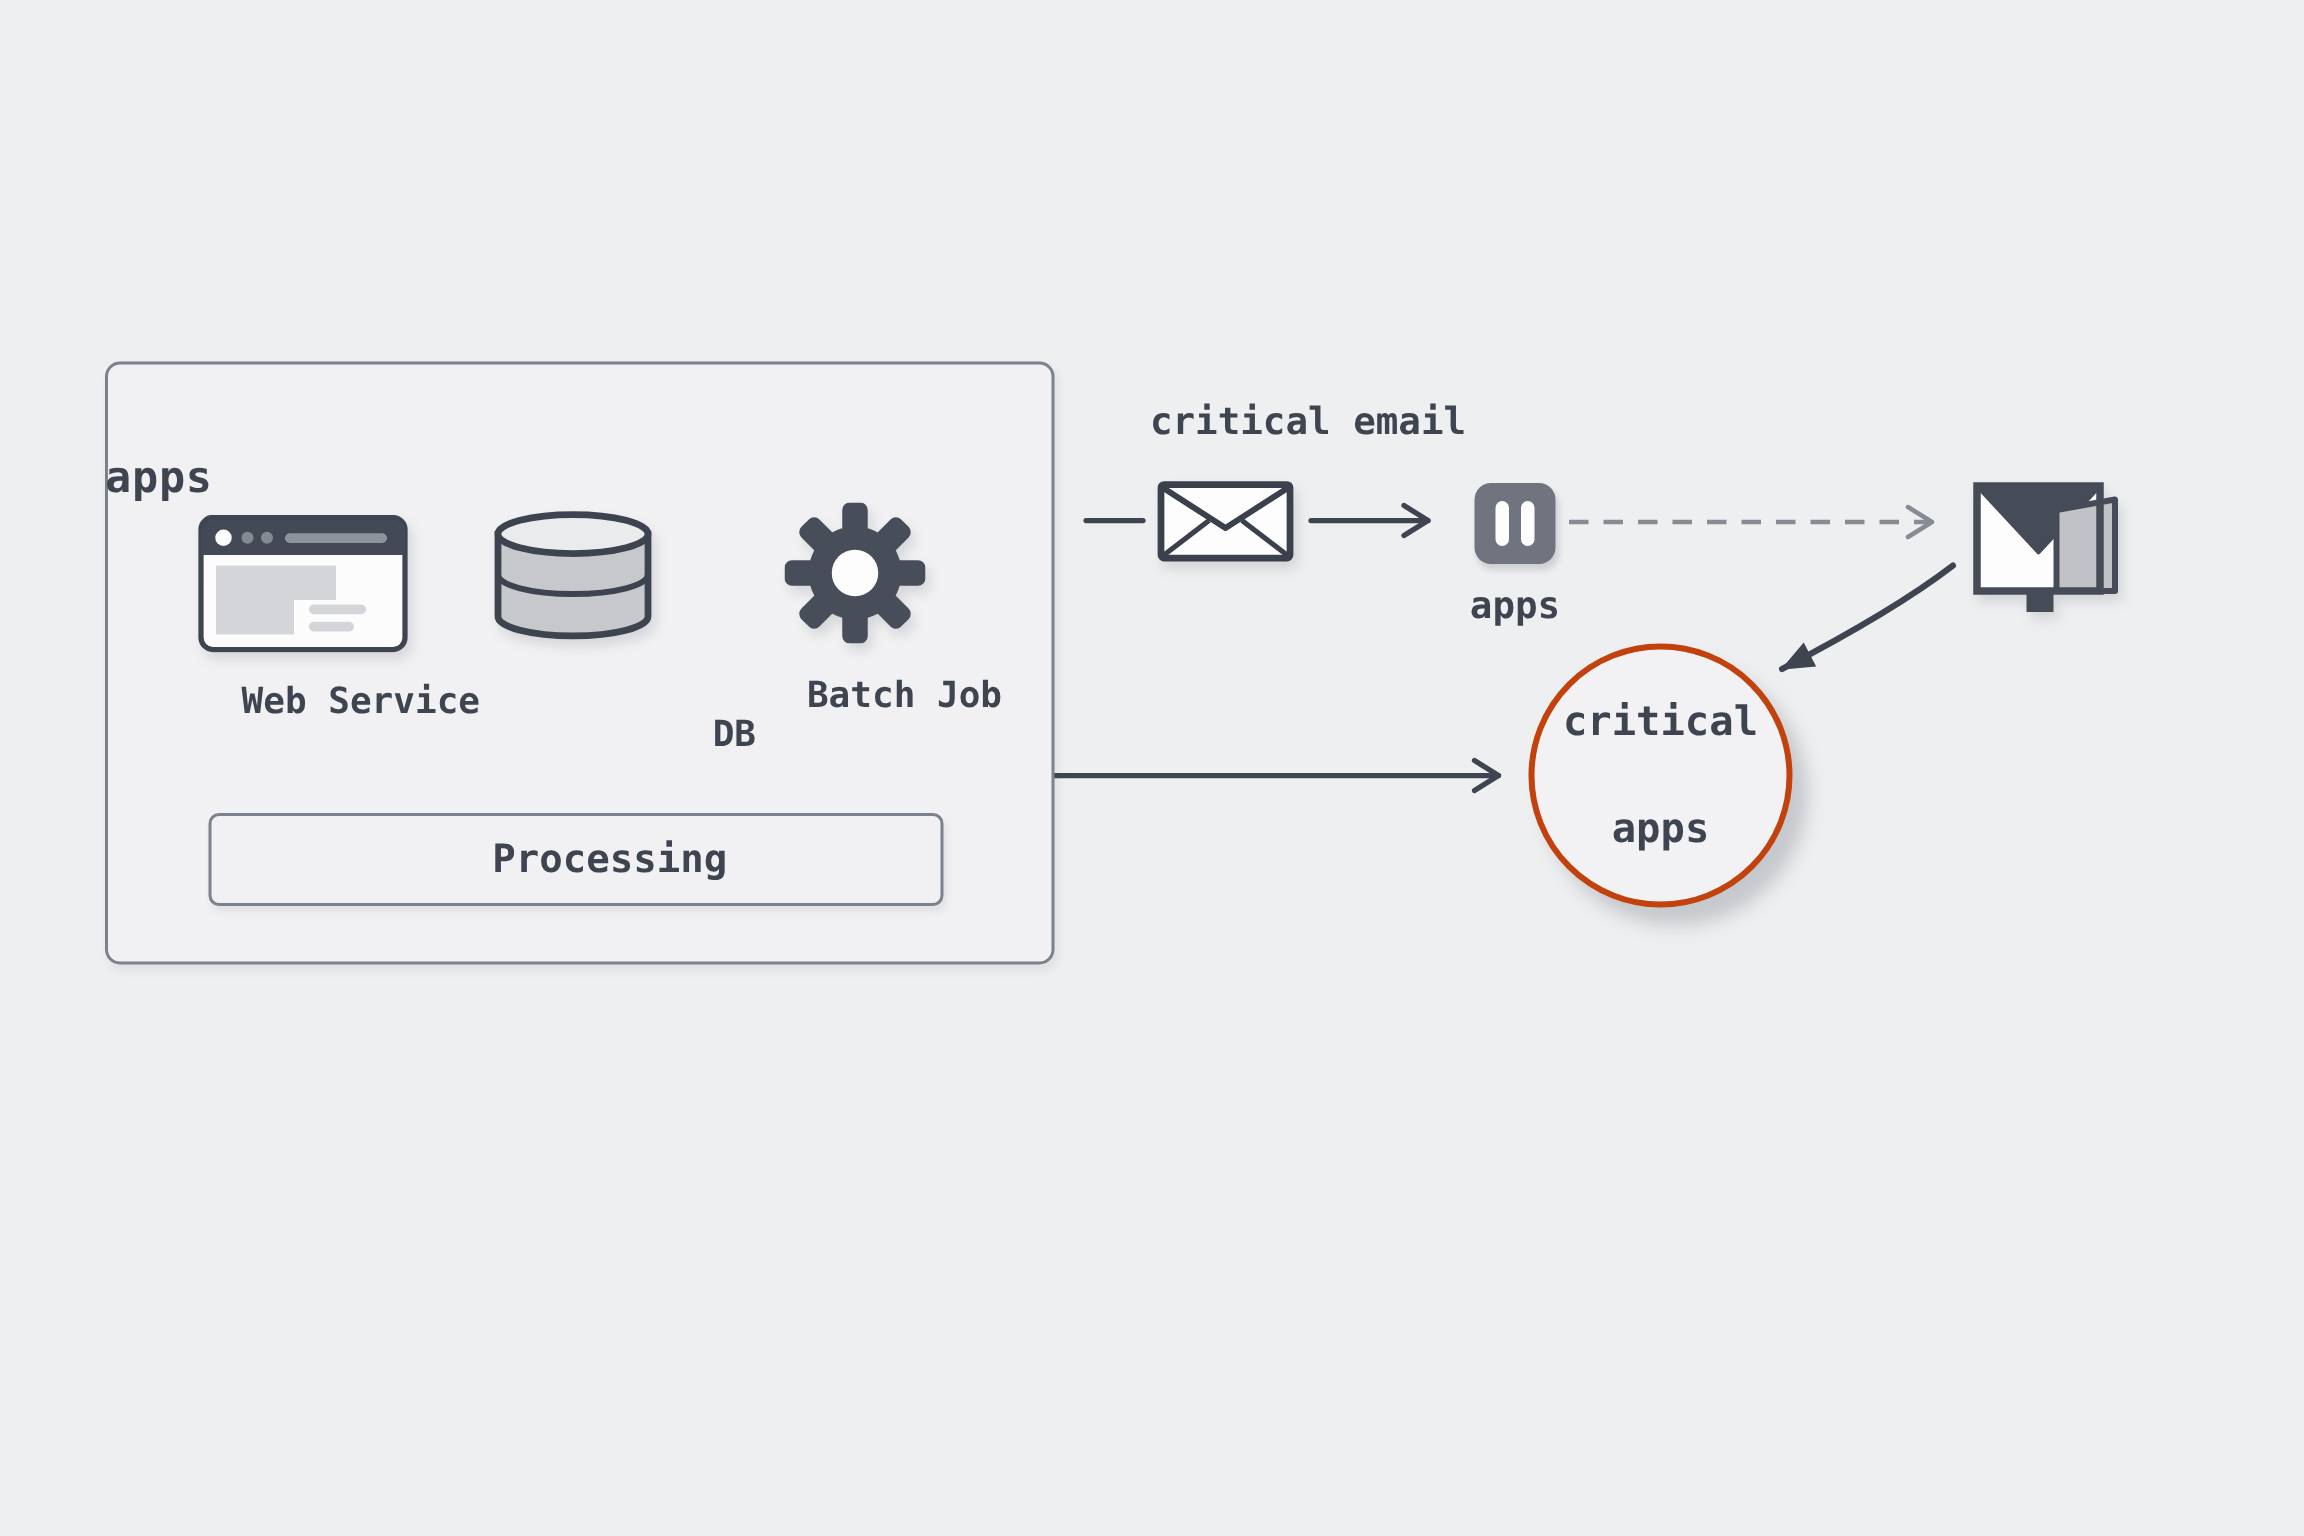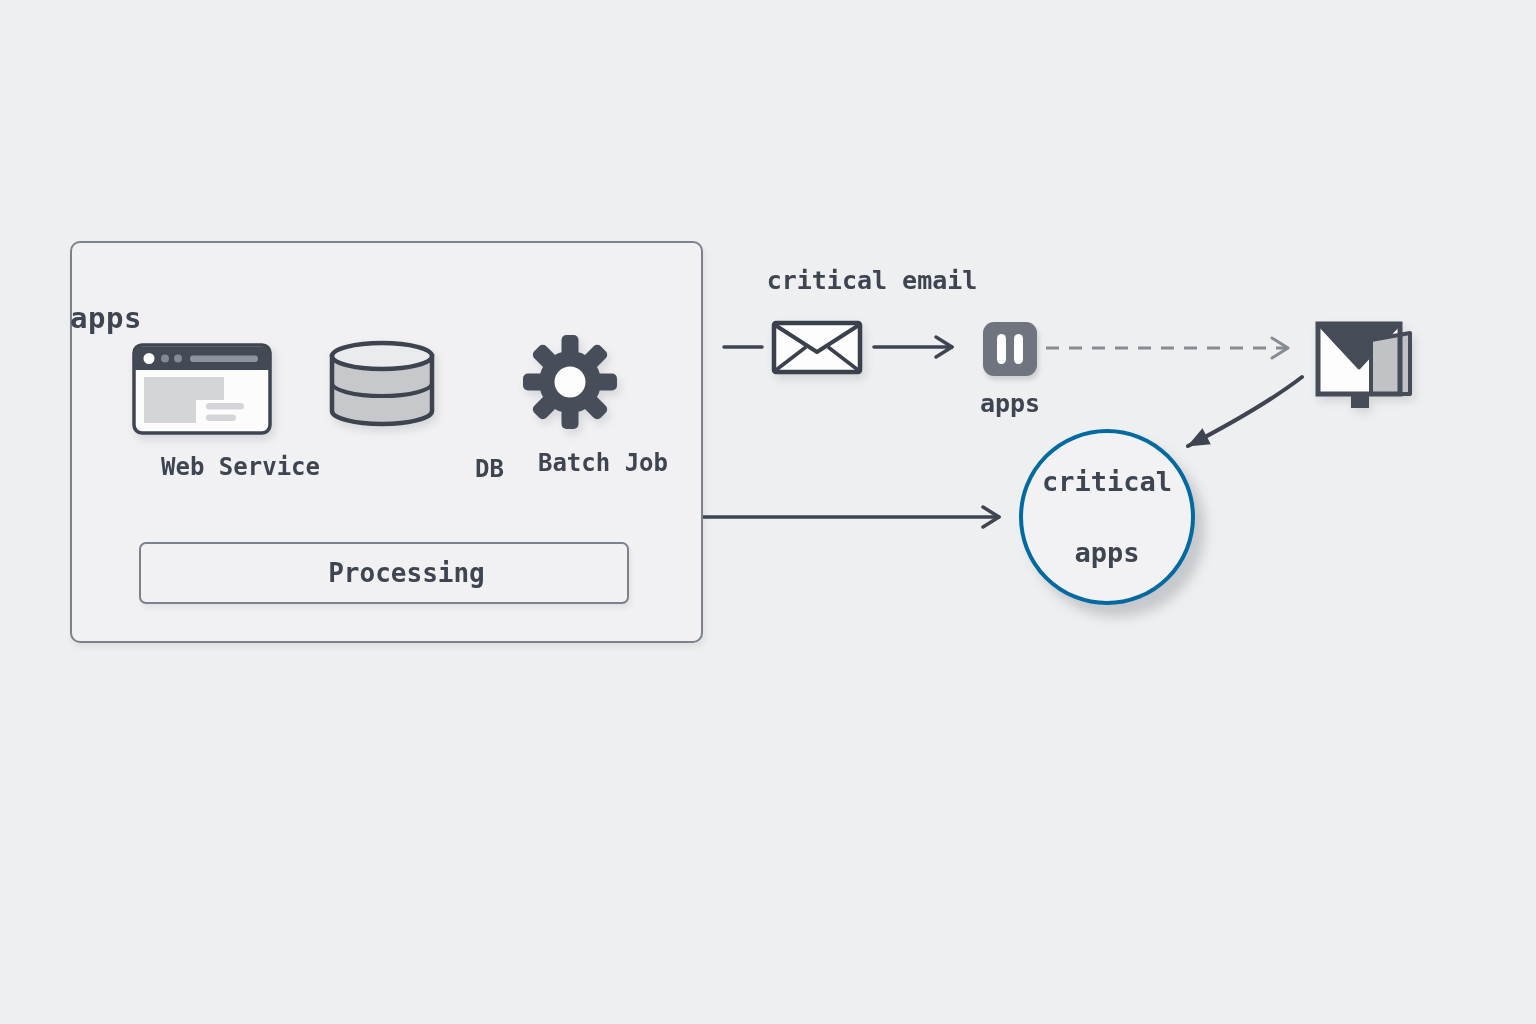--- a/index.html
+++ b/index.html
@@ -22,21 +22,21 @@
     left:70px;top:261px;width:730px;
     text-align:left;font-size:29px;font-weight:600;
     letter-spacing:0.5px;
     margin-top:40px;
   }
   .node-label{
     font-size:24px;font-weight:600;text-align:right;
     white-space:nowrap;
   }
   .lbl-web{left:80px;top:453px;width:240px;}
-  .lbl-db{left:264px;top:455px;width:240px;}
+  .lbl-db{left:264px;top:475px;width:240px;}
   .lbl-batch{left:428px;top:449px;width:240px;}
   .icon-shadow{filter:drop-shadow(3px 5px 4px rgba(60,65,75,0.14));}
   
   .processing-box{
     left:139px;top:542px;width:486px;height:58px;
     border:2.5px solid #7b828c;border-radius:7px;
     background:#f1f1f3;
     box-shadow:2px 4px 5px rgba(60,65,75,0.08);
     display:flex;align-items:center;justify-content:center;
   }
@@ -49,21 +49,21 @@
   .pause-box{
     left:983px;top:322px;width:54px;height:54px;
     background:#6f747e;border-radius:11px;
     box-shadow:2px 4px 4px rgba(60,65,75,0.18);
     display:flex;align-items:center;justify-content:center;gap:8px;
   }
   .pause-bar{width:9px;height:30px;background:#fdfdfe;border-radius:4.5px;}
   
   .critical-circle{
     left:1019px;top:429px;width:168px;height:168px;
-    border:4px solid #0369a1;border-radius:50%;
+    border:4px solid #c2410c;border-radius:50%;
     background:#f2f2f4;
     box-shadow:10px 12px 12px rgba(95,100,112,0.28);
     display:flex;flex-direction:column;align-items:center;justify-content:center;gap:35px;
   }
   .critical-line{font-size:27px;font-weight:700;line-height:1.32;}
   svg{display:block;}
   .connector-layer{left:0;top:0;pointer-events:none;}
 </style>
 </head>
 <body>

